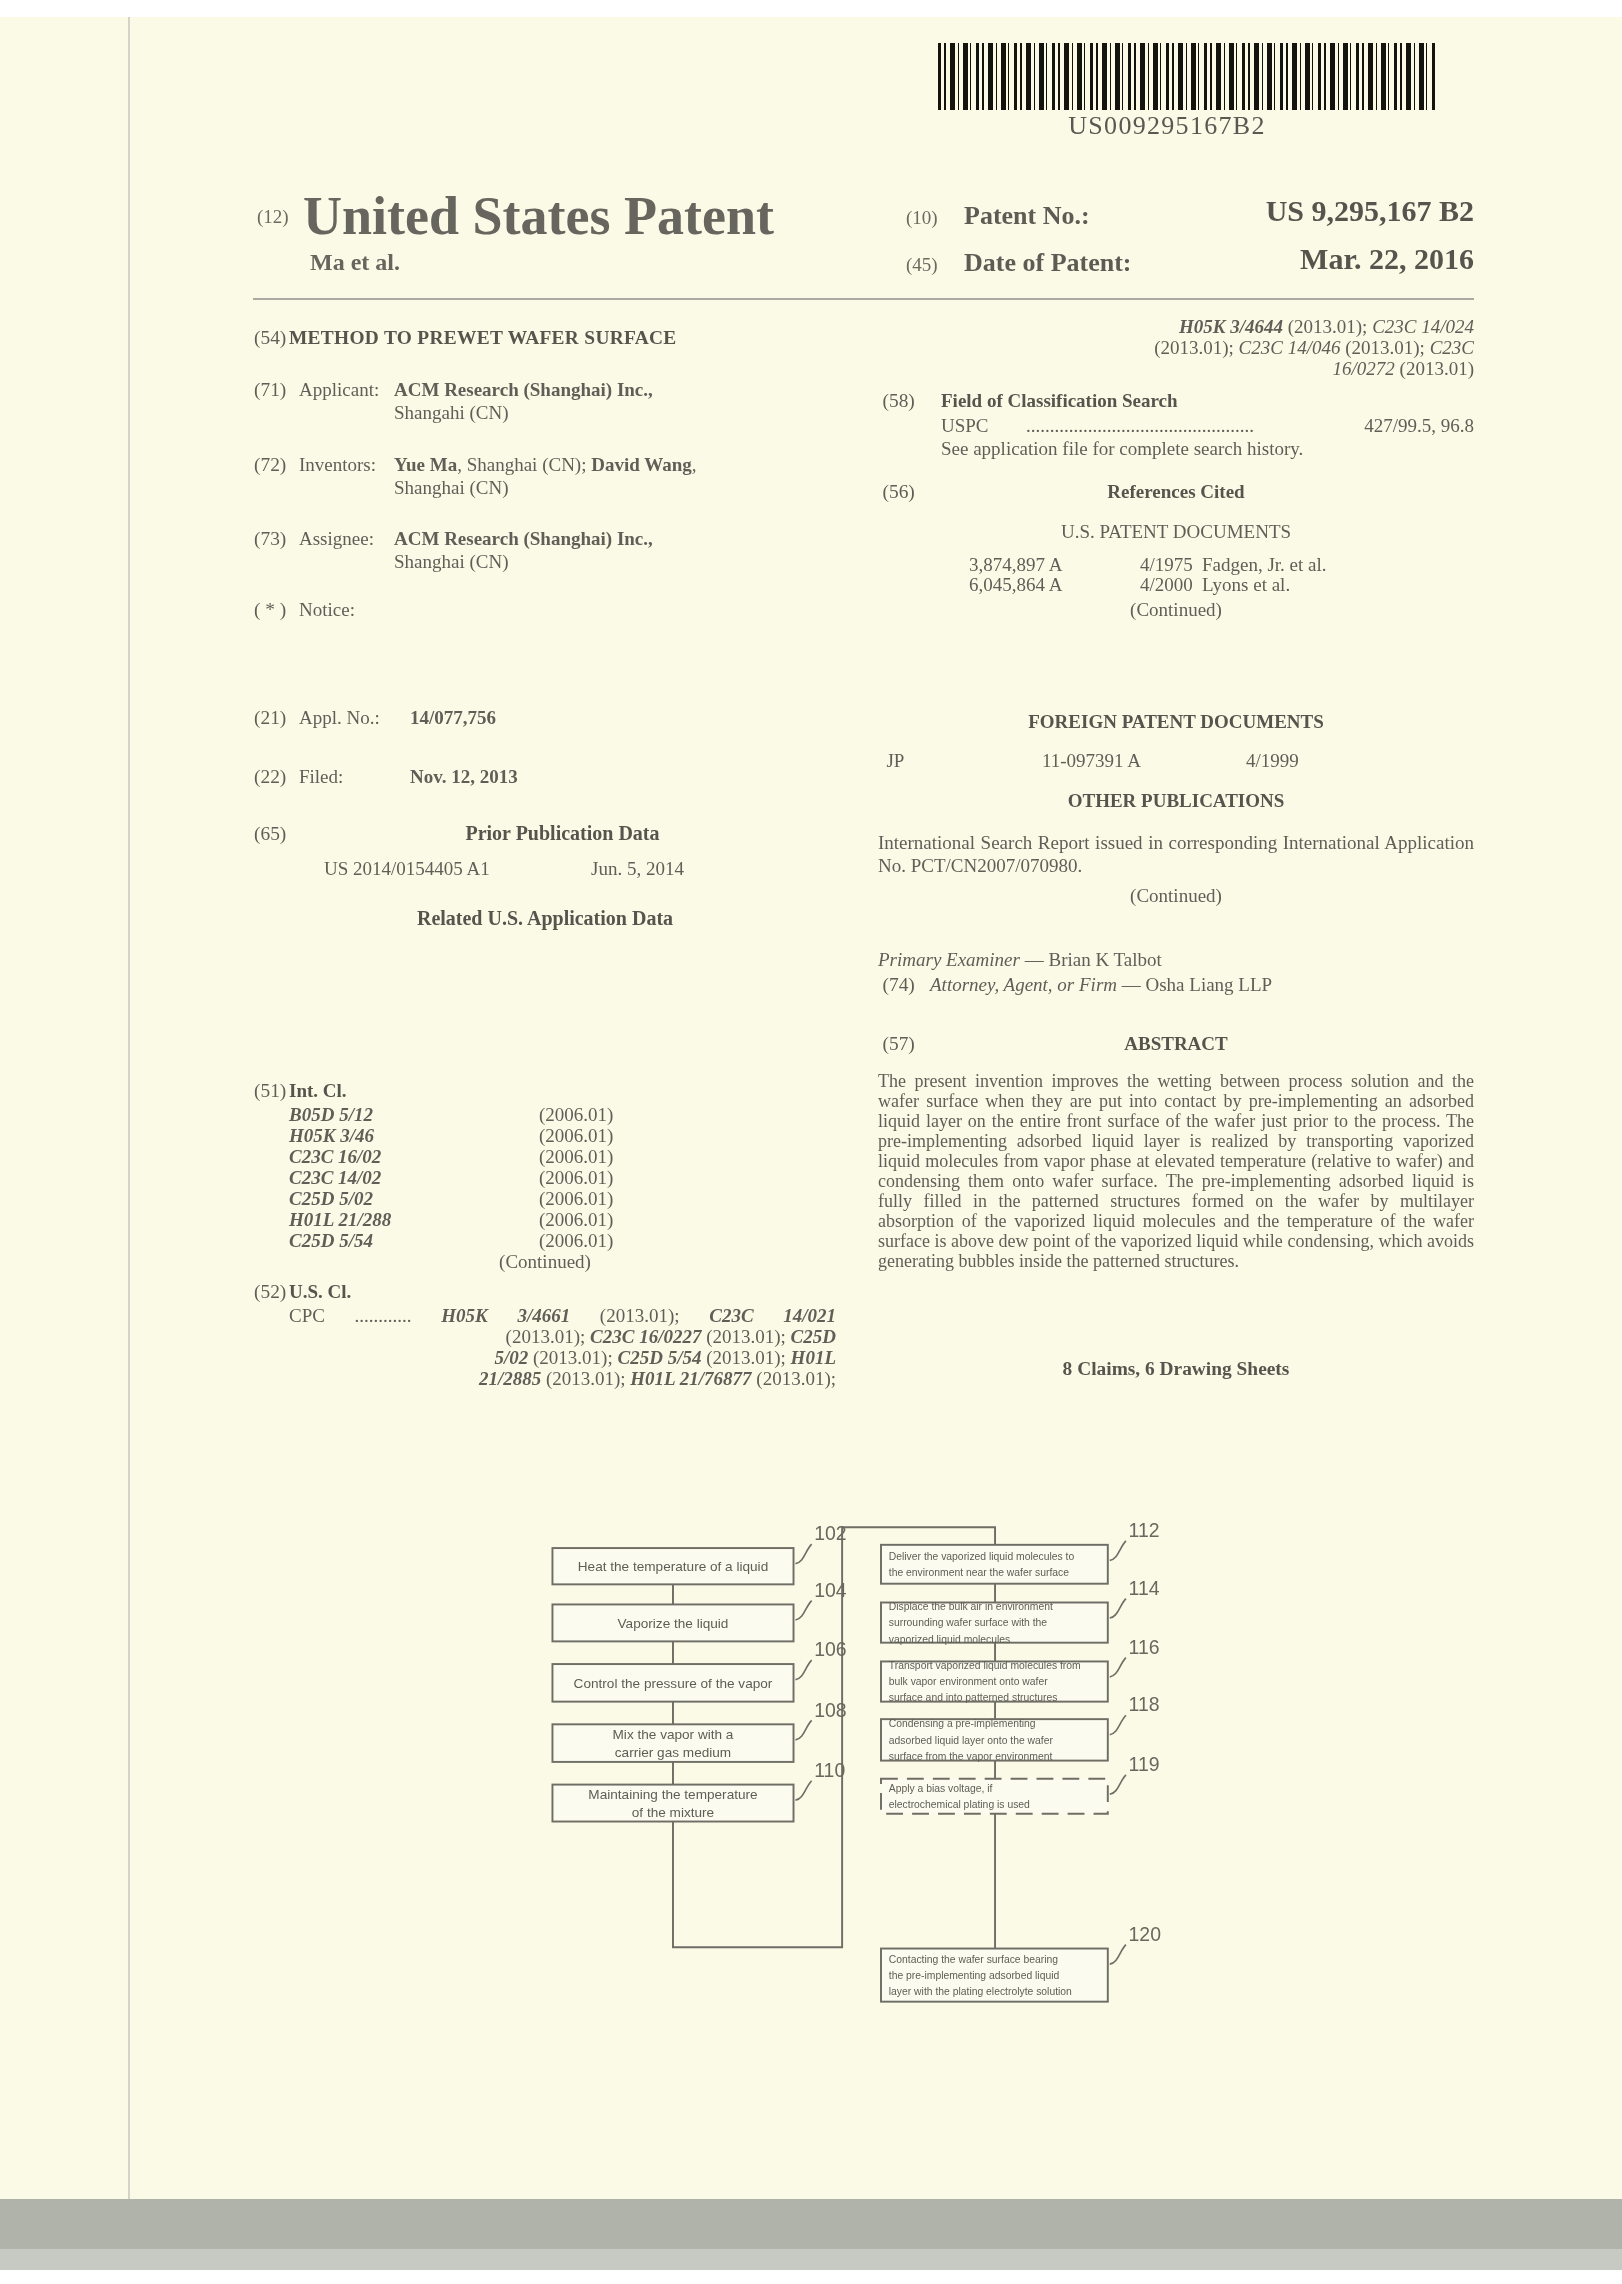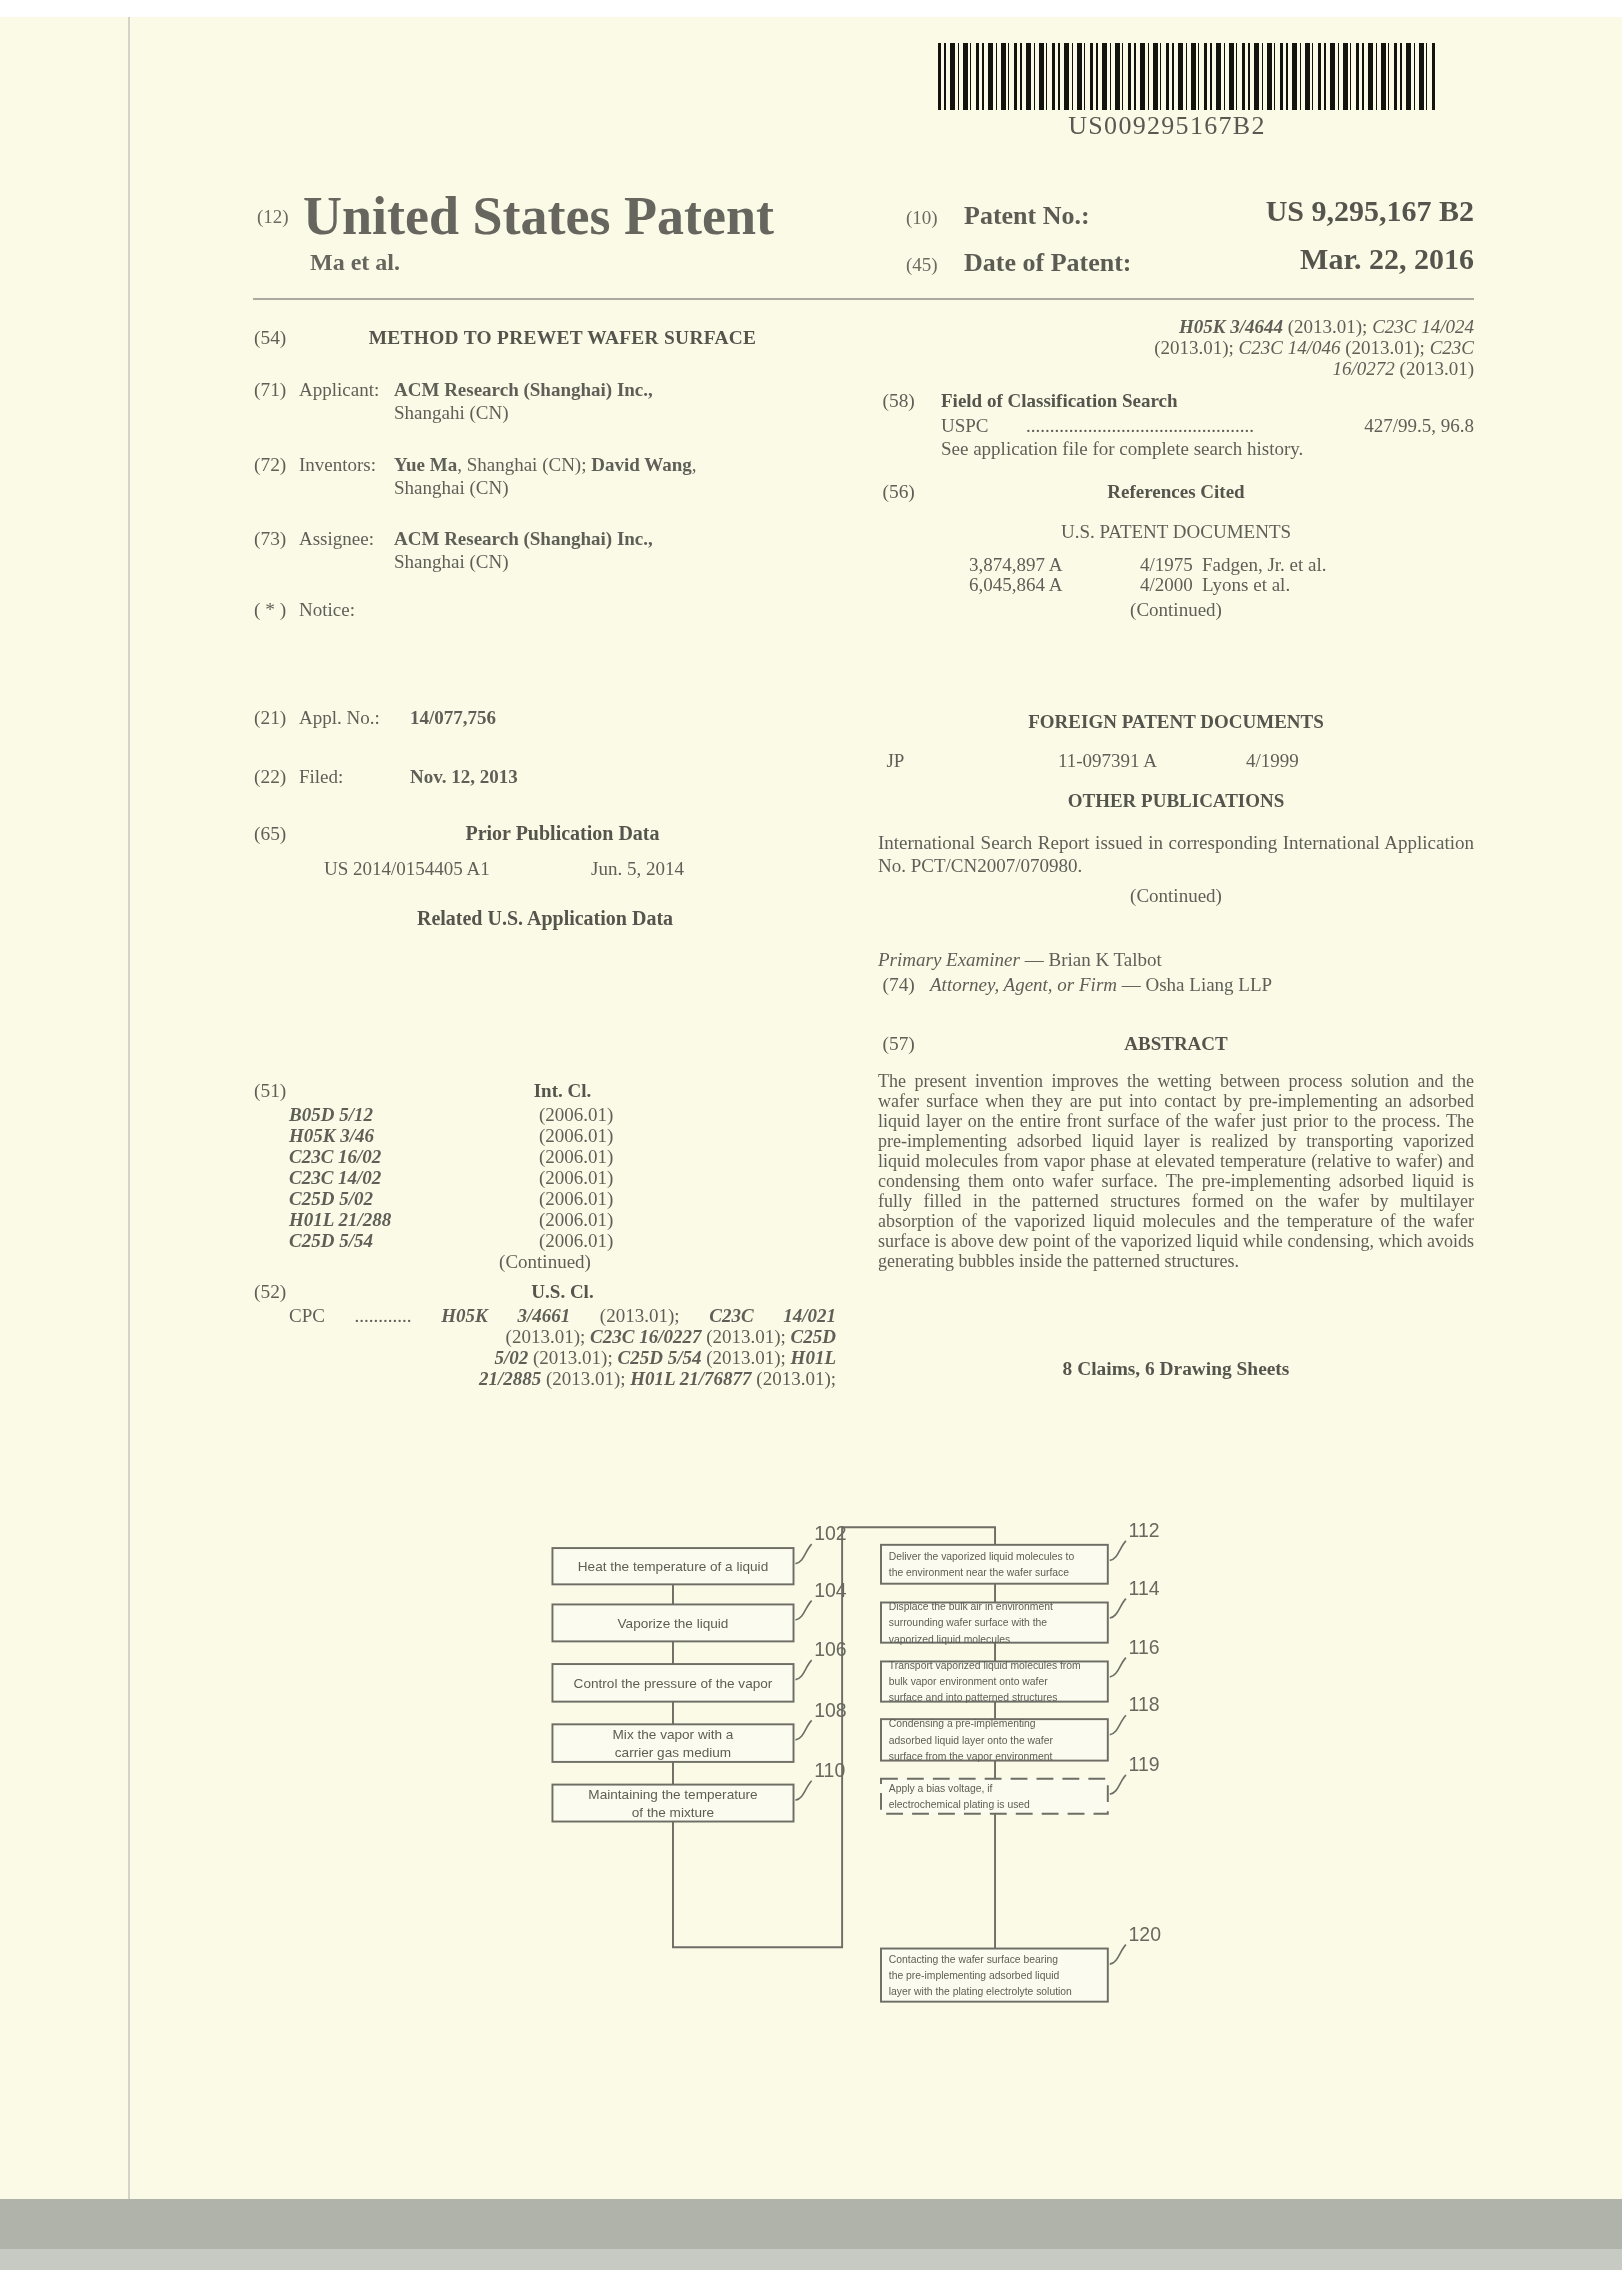--- a/index.html
+++ b/index.html
@@ -24,21 +24,21 @@
       #14140f 32px 33px, rgba(0,0,0,0) 33px 38px);}
   .barcode-text{position:absolute;left:940px;top:111px;width:454px;text-align:center;
     font-size:26px;color:#595952;letter-spacing:1.3px;}
   .hdr-big{position:absolute;left:303px;top:185px;font-size:54px;font-weight:bold;color:#66665e;}
   .hdr-auth{position:absolute;left:310px;top:249px;font-size:24px;font-weight:bold;color:#66665e;}
   .rule{position:absolute;left:253px;top:298px;width:1221px;height:1.9px;background:#aaaaa2;}
   .blk{position:absolute;left:254px;width:582px;font-size:19px;line-height:23px;}
   .rblk{position:absolute;left:878px;width:596px;font-size:19px;line-height:23px;}
   .blk .bnum,.rblk .bnum{position:absolute;left:0;font-size:19.4px;text-align:center;}
   .rblk .bnum{left:4.5px;}
-  .cnt{margin-left:35px;text-align:center;}
+  .cnt{margin-left:35px;}
   .lbl{position:absolute;left:45px;}
   .val{margin-left:140px;}
   .val2{margin-left:156px;}
   .center{text-align:center;}
   .just{text-align:justify;}
   .right{text-align:right;}
   .heading{font-weight:bold;color:#55554d;}
   .title-line{font-size:19.4px;letter-spacing:0.3px;}
   .notice-txt{margin-left:135px;width:443px;text-align:justify;}
   .intcl-row{position:relative;height:21px;line-height:21px;}
@@ -47,21 +47,21 @@
   .cpcline{line-height:21px;text-align:right;}
   .cpcline.first{text-align:justify;text-align-last:justify;}
   .uspc-row{display:flex;align-items:baseline;gap:31px;}
   .uspc-row .dots{flex:1;overflow:hidden;white-space:nowrap;margin:0 6.5px;}
   .uspat-row{position:relative;height:20px;line-height:20px;}
   .uspat-row .pno{position:absolute;left:91px;}
   .uspat-row .pdate{position:absolute;left:262px;}
   .uspat-row .pname{position:absolute;left:324px;}
   .for-row{position:relative;height:20px;line-height:20px;}
   .for-row .country{position:absolute;left:8.4px;}
-  .for-row .fno{position:absolute;left:180px;}
+  .for-row .fno{position:absolute;left:164px;}
   .for-row .fdate{position:absolute;left:368px;}
   .abstract{text-align:justify;font-size:18px;line-height:20px;}
   svg text{font-family:"Liberation Sans", sans-serif;}
 </style>
 </head>
 <body>
 
 <div class="page">
   <div class="paper"></div>
   <div class="fold"></div>

